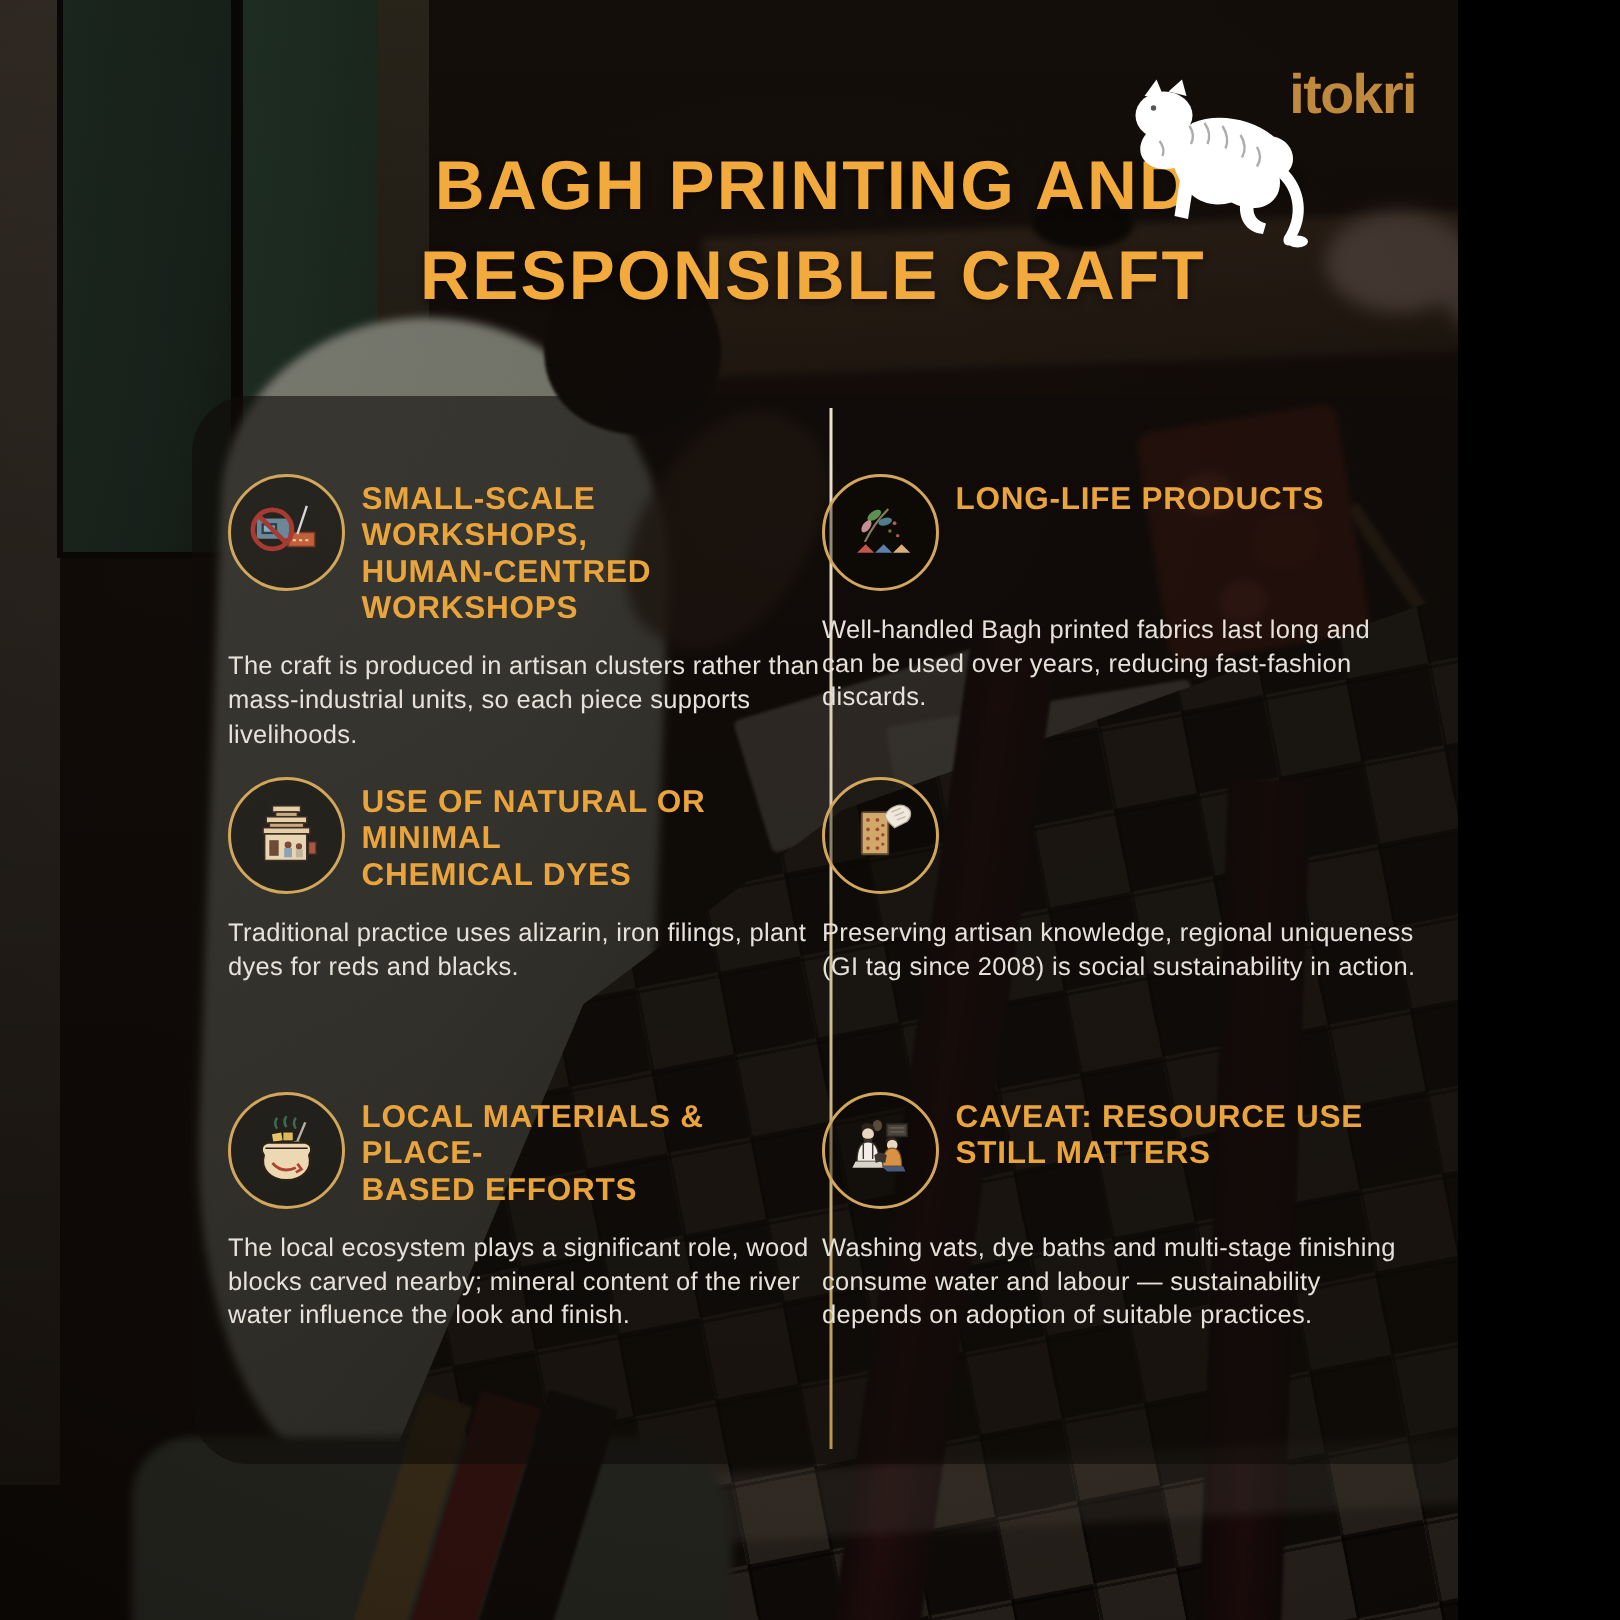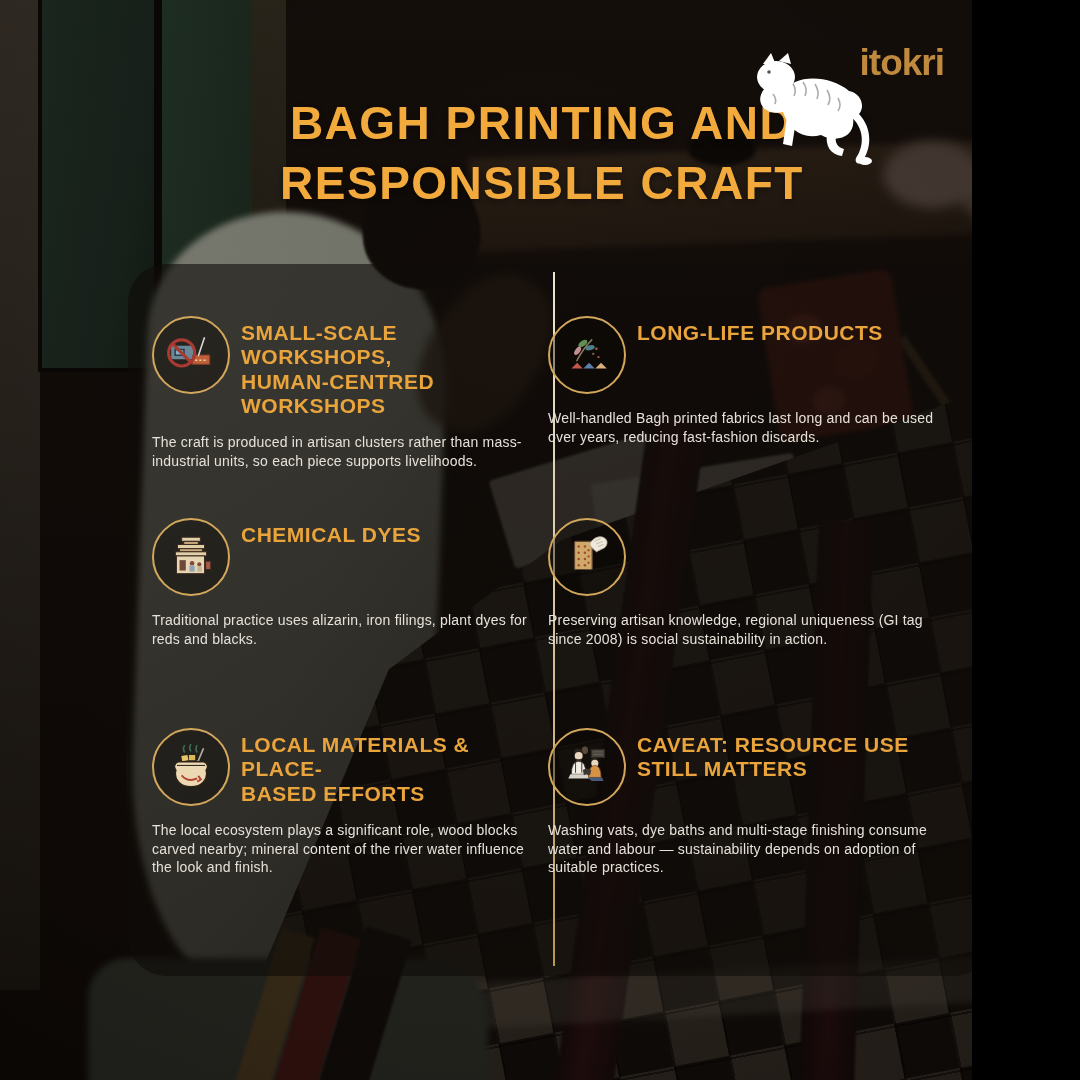--- a/index.html
+++ b/index.html
@@ -63,21 +63,21 @@
   .tiger{left:742px;top:50px;width:142px;height:120px;}
 
   
   .sections{left:152px;top:316px;width:826px;display:grid;grid-template-columns:396px 396px;grid-template-rows:202px 210px auto;}
   .section{min-width:0;}
   .sec-head{display:flex;gap:11px;align-items:flex-start;}
   .icon-circle{flex:none;width:78px;height:78px;border:2px solid #d2a75c;border-radius:50%;background:rgba(10,8,6,.38);display:flex;align-items:center;justify-content:center;box-sizing:border-box;}
   .icon-circle svg{width:50px;height:50px;}
   .sec-title{margin-top:5px;color:#e9a43c;font-weight:700;font-size:21px;line-height:1.16;letter-spacing:.5px;}
   .sec-title span{display:block;}
-  .sec-body{margin-top:15px;color:#e6e1d9;font-size:14px;line-height:1.33;letter-spacing:.2px;max-width:400px;}
+  .sec-body{margin-top:15px;color:#e6e1d9;font-size:17px;line-height:1.33;letter-spacing:.2px;max-width:400px;}
 </style>
 </head>
 <body>
 
 <div class="poster">
 
   <div class="abs wall-left"></div>
   <div class="abs door"></div>
   <div class="abs door-panel-a"></div>
   <div class="abs door-panel-b"></div>
@@ -198,20 +198,21 @@
               <rect x="38" y="28" width="5" height="8" fill="#a85648"></rect>
             </g>
             <rect x="13" y="27" width="6" height="10" fill="#6e4a38"></rect>
             <circle cx="25" cy="30" r="2.2" fill="#7c4a3a"></circle>
               <rect x="22.5" y="32" width="5" height="6" fill="#8fa3b8"></rect>
             <circle cx="32" cy="31" r="2" fill="#7c4a3a"></circle>
               <rect x="30" y="33" width="4.5" height="5" fill="#c2b49a"></rect>
           </svg>
         </div>
         <div class="sec-title">
+          <span>USE OF NATURAL OR MINIMAL</span>
           <span>CHEMICAL DYES</span>
         </div>
       </div>
       <div class="sec-body">Traditional practice uses alizarin, iron filings, plant dyes for reds and blacks.</div>
     </div>
 
     <div class="section">
       <div class="sec-head">
         <div class="icon-circle">
           <svg viewBox="0 0 48 48">

